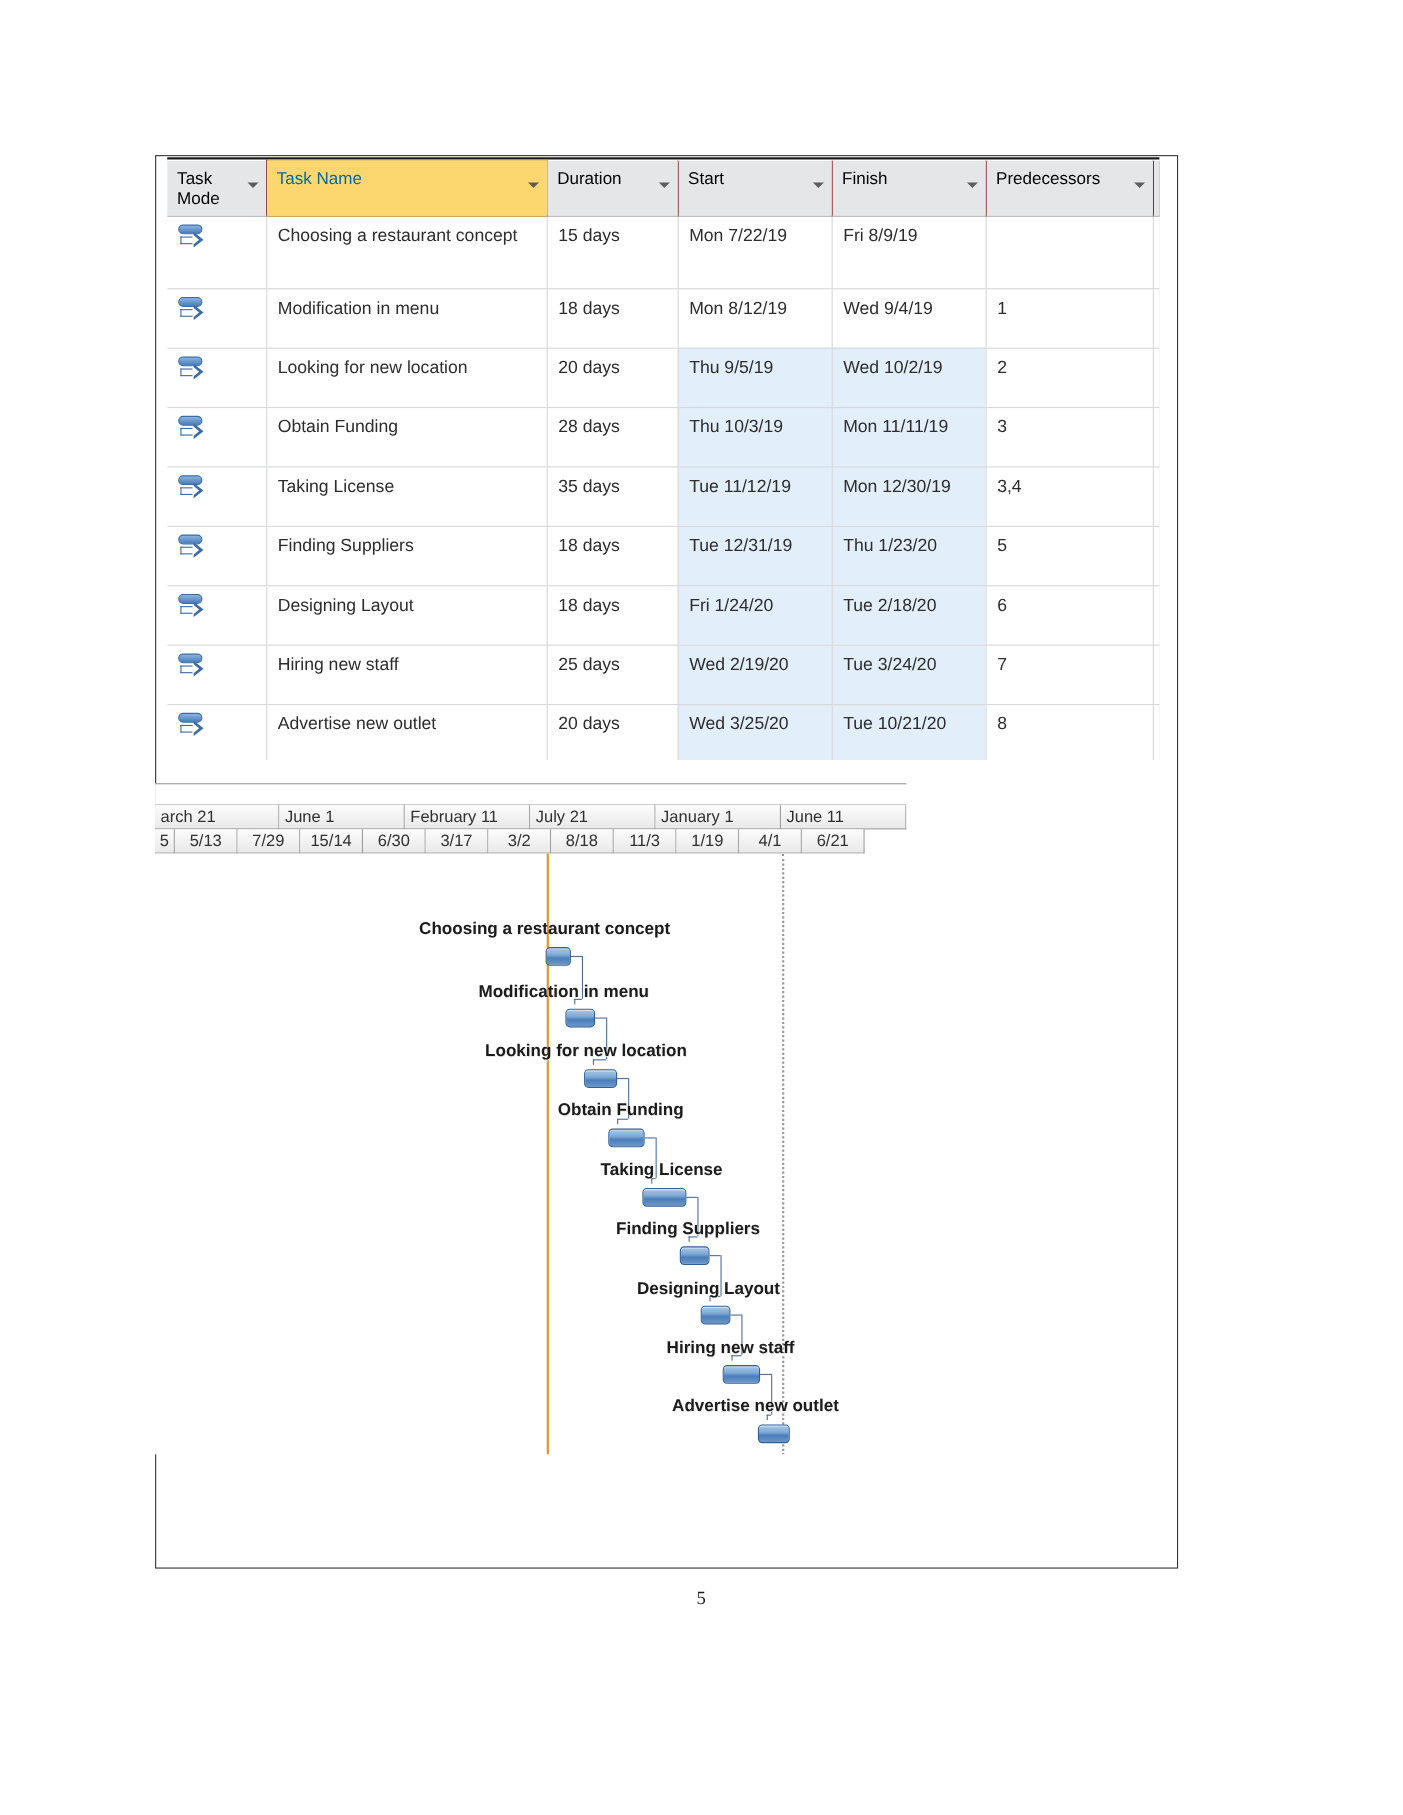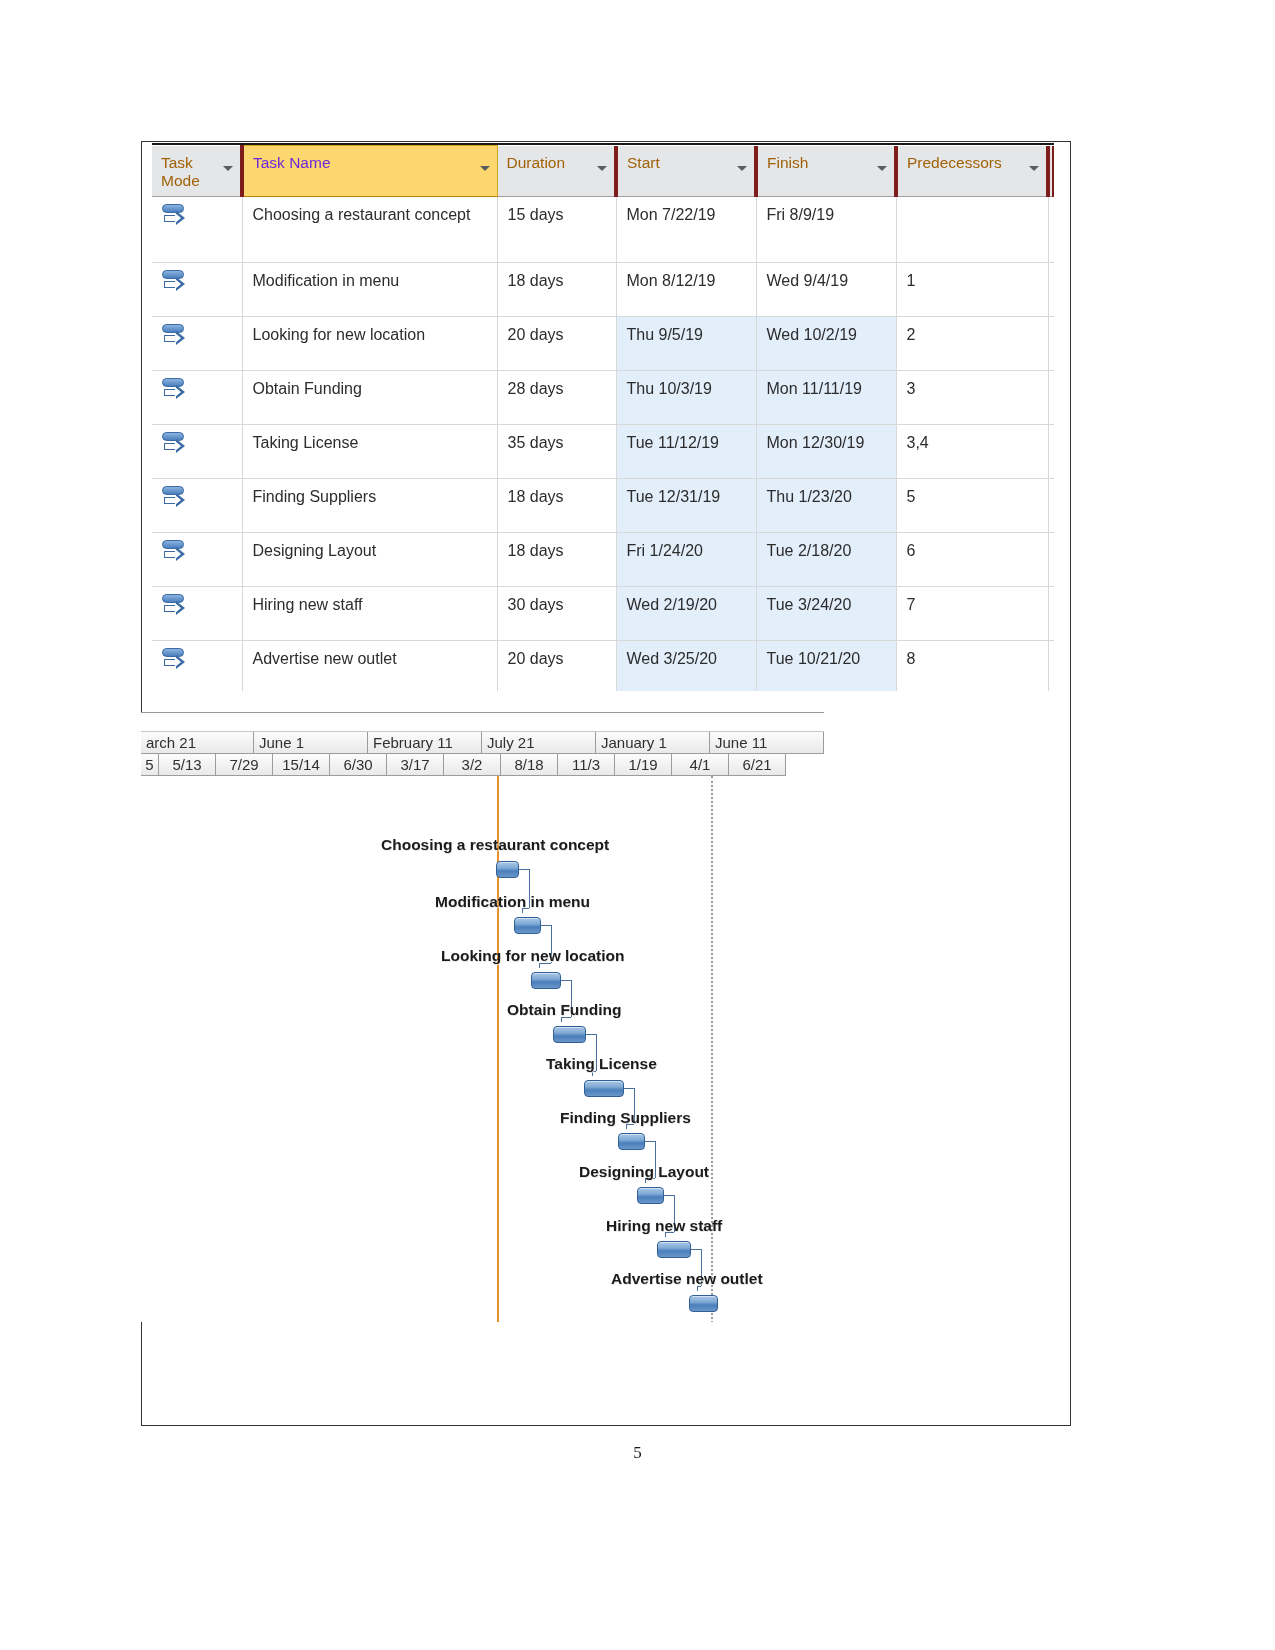--- a/index.html
+++ b/index.html
@@ -32,36 +32,36 @@
   }
   #project-table table{
     border-collapse:collapse;
     table-layout:fixed;
     width:902px;
     font-size:15.5px;
     color:#2b2b2b;
   }
   #project-table th{
     background:#e4e6e8;
-    border-right:4px solid #7f1d1d;
+    border-right:1px solid #7f1d1d;
     border-bottom:1px solid #9ea1a4;
     font-weight:400;
     text-align:left;
     vertical-align:top;
     padding:8px 6px 6px 9px;
     height:50px;
     position:relative;
-    color:#a16207;
+    color:#000000;
     font-size:15.5px;
   }
   #project-table th.hl{
     background:#fcd770;
     border:1px solid #d6a51a;
     border-bottom:1px solid #b8860b;
-    color:#6d28d9;
+    color:#0369a1;
   }
   #project-table th .hdr-caret{
     position:absolute;
     right:7px; top:20px;
     width:0;height:0;
     border-left:5px solid transparent;
     border-right:5px solid transparent;
     border-top:5px solid #5a5d60;
   }
   #project-table td{
@@ -344,21 +344,21 @@
           <td></td>
         </tr>
         <tr>
           <td class="mode">
             <span class="mode-icon">
               <span class="bar"></span>
               <span class="arrow"></span>
             </span>
           </td>
           <td>Hiring new staff</td>
-          <td>30 days</td>
+          <td>25 days</td>
           <td class="blue">Wed 2/19/20</td>
           <td class="blue">Tue 3/24/20</td>
           <td>7</td>
           <td></td>
         </tr>
         <tr>
           <td class="mode">
             <span class="mode-icon">
               <span class="bar"></span>
               <span class="arrow"></span>

